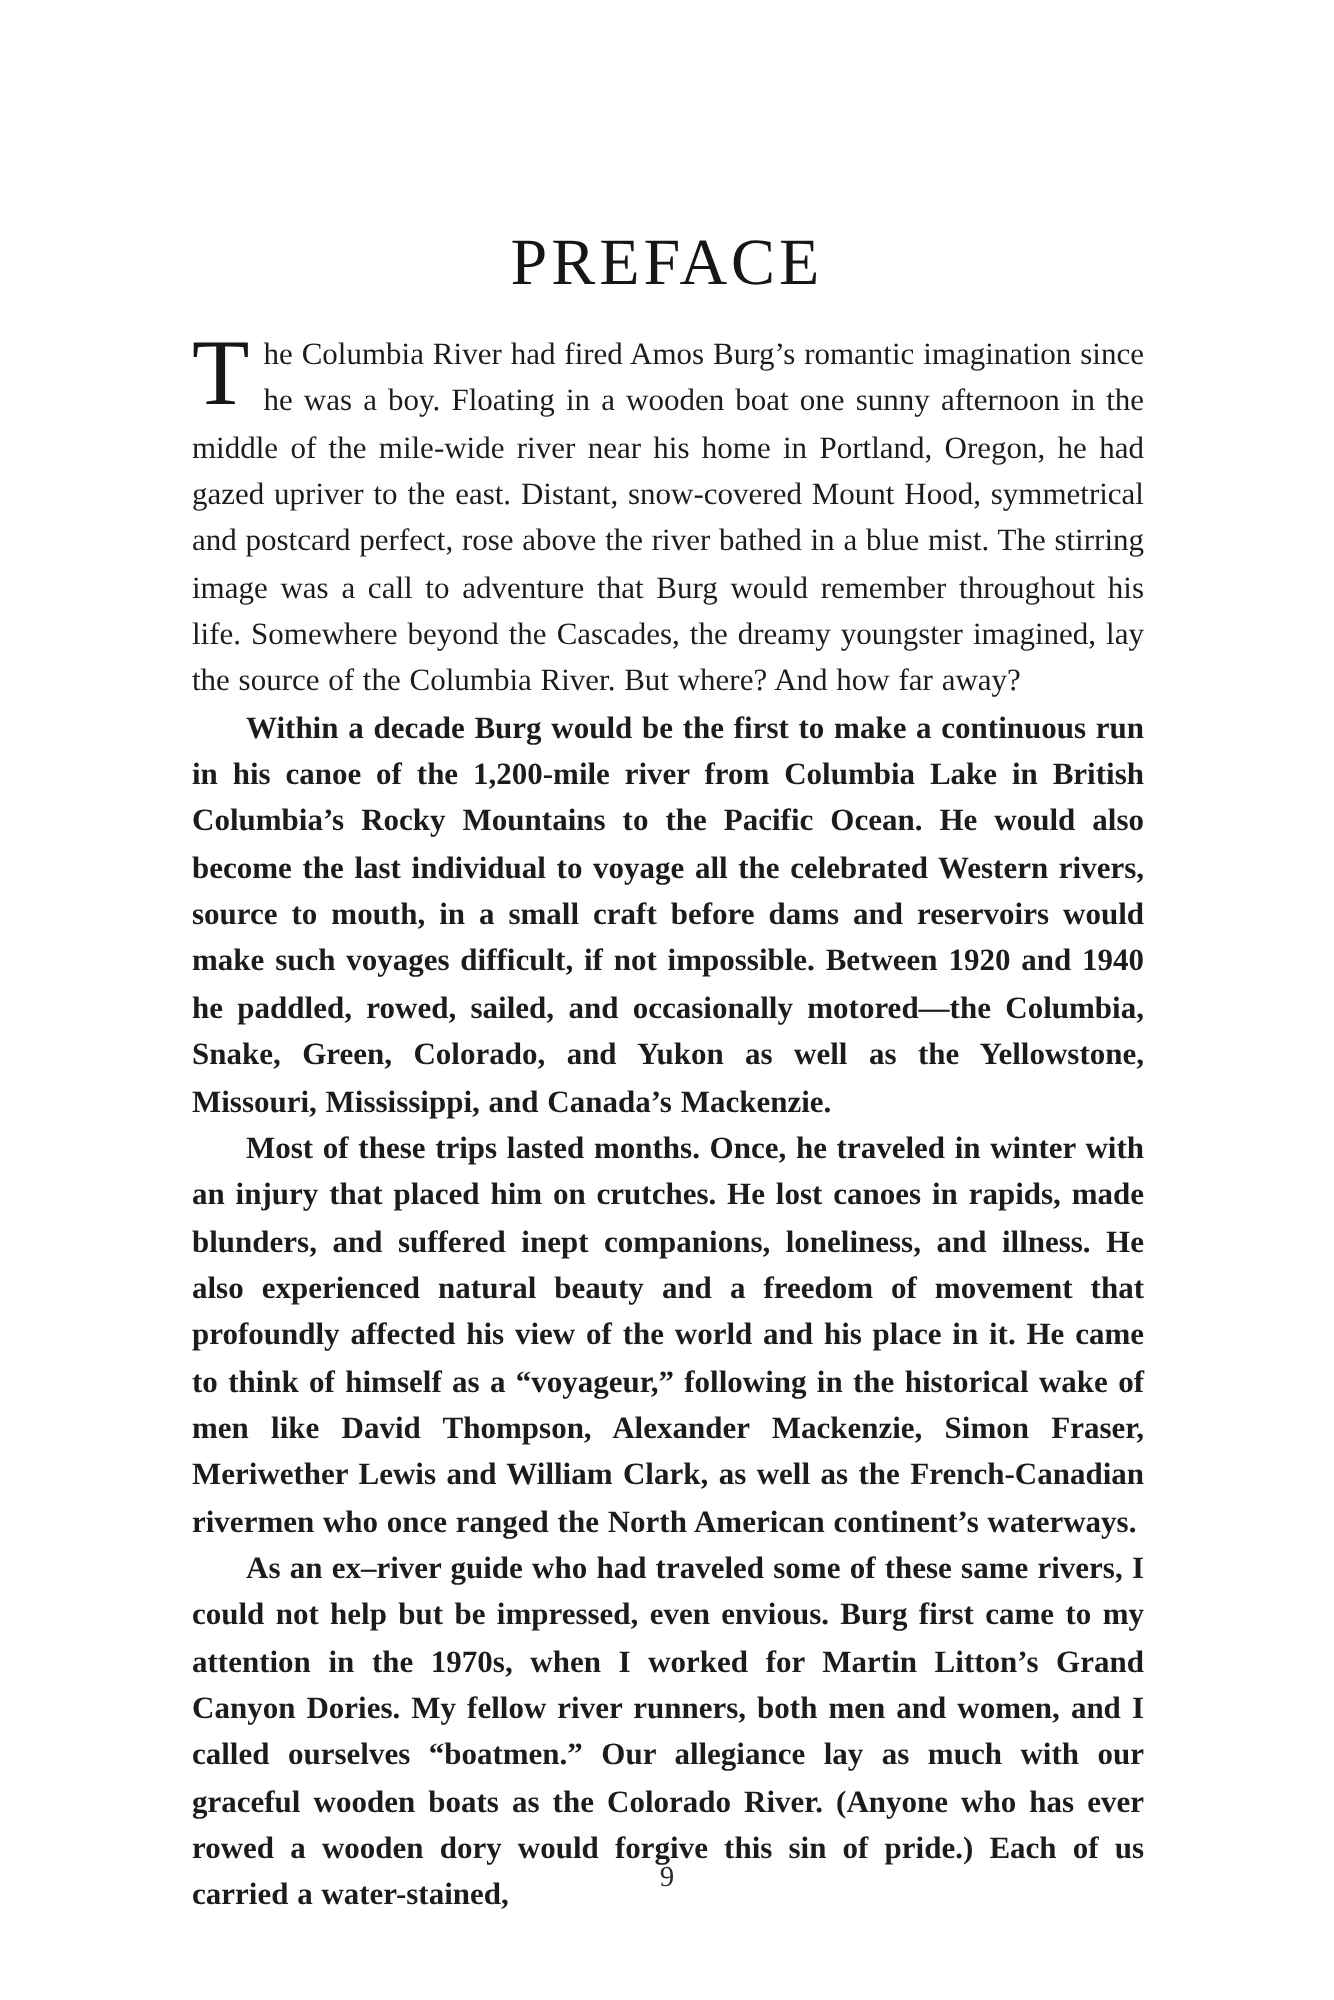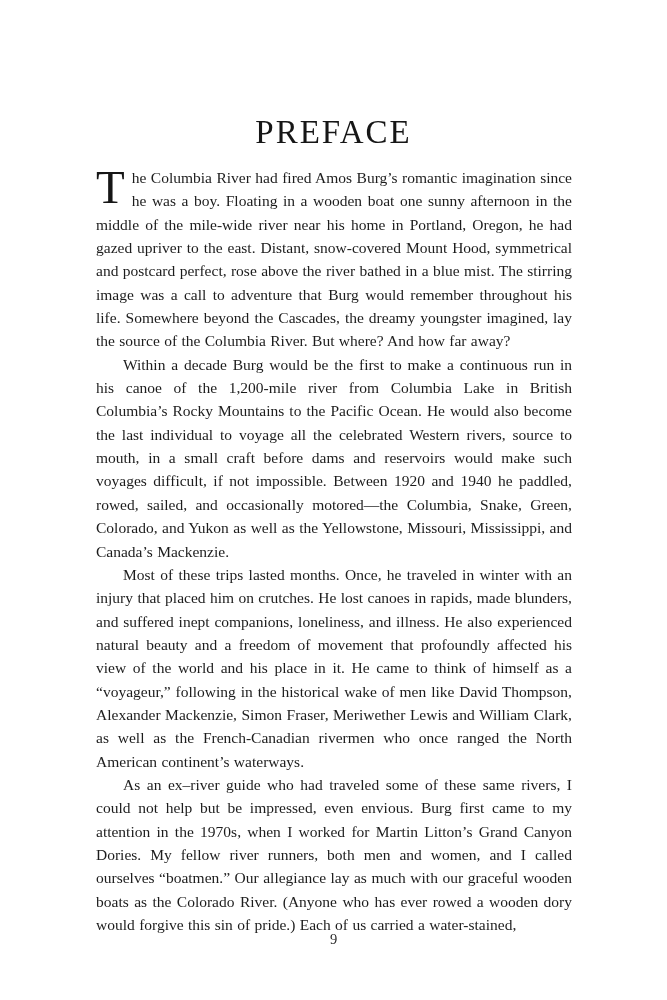--- a/index.html
+++ b/index.html
@@ -36,20 +36,21 @@
     line-height: 23.35px;
     text-align: justify;
     word-spacing: 0.5px;
   }
   .text-block p {
     margin: 0;
     padding: 0;
   }
   .para-indent {
     text-indent: 27px;
+    font-weight: bold;
   }
   .drop-cap {
     float: left;
     font-size: 47px;
     line-height: 38px;
     padding: 2px 7px 0 0;
     color: #161616;
   }
   .page-number {
     position: absolute;

